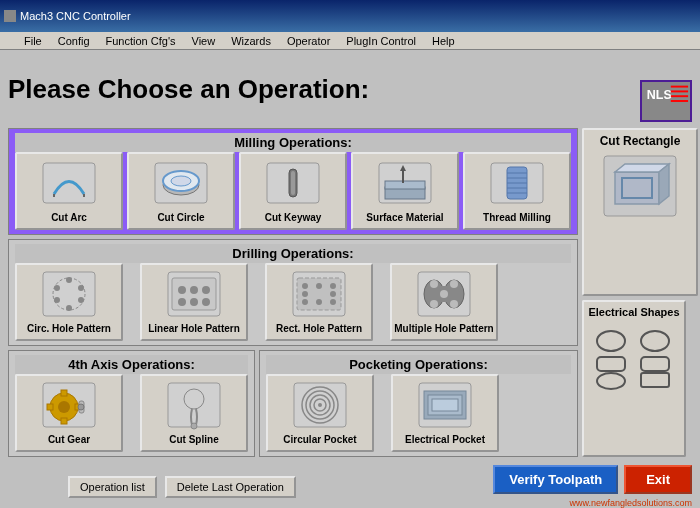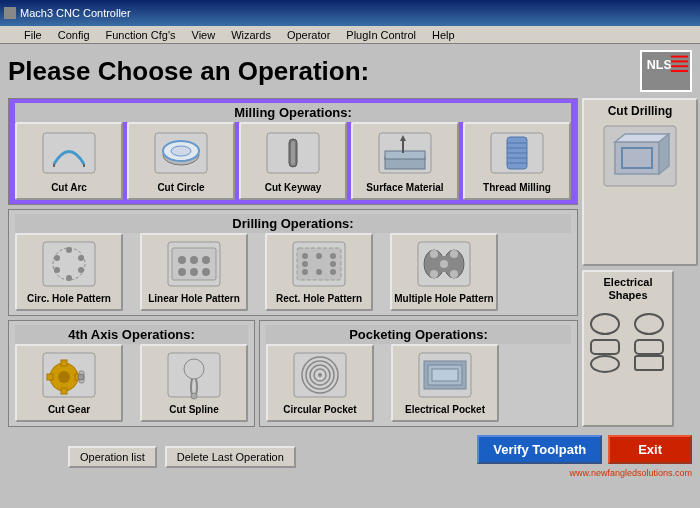--- a/index.html
+++ b/index.html
@@ -12,21 +12,21 @@
     }
 
     
     .title-bar {
       background: linear-gradient(to bottom, #0a246a, #3a6ea5);
       color: white;
       font-size: 11px;
       padding: 2px 4px;
       display: flex;
       align-items: center;
-      height: 26px;
+      height: 32px;
     }
     .title-bar-icon {
       width: 12px; height: 12px;
       background: #888;
       margin-right: 4px;
       display: inline-block;
     }
 
     
     .menu-bar {
@@ -61,29 +61,30 @@
       display: flex;
       align-items: center;
       justify-content: space-between;
       margin-bottom: 2px;
     }
 
     .logo {
       width: 52px;
       height: 42px;
       background: #888;
-      border: 2px solid #ffffff;
+      border: 2px solid #4c1d95;
       display: flex;
       align-items: center;
       justify-content: center;
       font-size: 16px;
       font-weight: bold;
       color: white;
       position: relative;
       overflow: hidden;
+      margin-top: 24px;
     }
 
     
     .section-label {
       text-align: center;
       font-size: 13px;
       font-weight: bold;
       color: #000;
       background: #c0c0c0;
       padding: 2px 0;
@@ -138,21 +139,21 @@
 
     .op-tile-elec {
       display: flex;
       flex-direction: column;
       align-items: center;
       justify-content: flex-start;
       background: #d4d0c8;
       border: 2px outset #e8e8e8;
       border-radius: 2px;
       padding: 4px 4px;
-      width: 92px;
+      width: 104px;
       cursor: pointer;
       text-align: center;
     }
 
     .axis-section {
       border: 1px solid #808080;
       background: #c8c8c8;
       padding: 4px 6px;
       flex: 0 0 auto;
     }
@@ -203,21 +204,21 @@
       border: 2px outset #5588dd;
       padding: 5px 14px;
       font-size: 13px;
       font-weight: bold;
       cursor: pointer;
       color: white;
     }
     .btn-red {
       background: #cc2200;
       border: 2px outset #ee5533;
-      padding: 5px 28px;
+      padding: 5px 20px;
       font-size: 13px;
       font-weight: bold;
       cursor: pointer;
       color: white;
     }
 
     .footer-text {
       font-size: 9px;
       color: #cc3300;
       text-align: right;
@@ -513,21 +514,21 @@
               <span class="op-tile-label">Electrical Pocket</span>
             </div>
           </div>
         </div>
       </div>
     </div>
 
     <div class="right-panel">
 
       <div class="op-tile-large" style="flex:0 0 auto;">
-        <span class="op-tile-label" style="font-size:12px; font-weight:bold; margin-bottom:4px;">Cut Drilling</span>
+        <span class="op-tile-label" style="font-size:12px; font-weight:bold; margin-bottom:4px;">Cut Rectangle</span>
         <div class="op-tile-img" style="width:80px;height:68px;">
           <svg width="80" height="68" viewBox="0 0 80 68">
             <rect x="4" y="4" width="72" height="60" rx="3" fill="#c8c8c8" stroke="#999" stroke-width="1"></rect>
 
             <rect x="15" y="20" width="44" height="32" fill="#b0b8c8" stroke="#8899aa" stroke-width="1.5"></rect>
             <polygon points="15,20 25,12 69,12 59,20" fill="#d0d8e8" stroke="#8899aa" stroke-width="1.5"></polygon>
             <polygon points="59,20 69,12 69,44 59,52" fill="#9aa8b8" stroke="#8899aa" stroke-width="1.5"></polygon>
 
             <rect x="22" y="26" width="30" height="20" fill="none" stroke="#6688aa" stroke-width="2"></rect>
           </svg>

